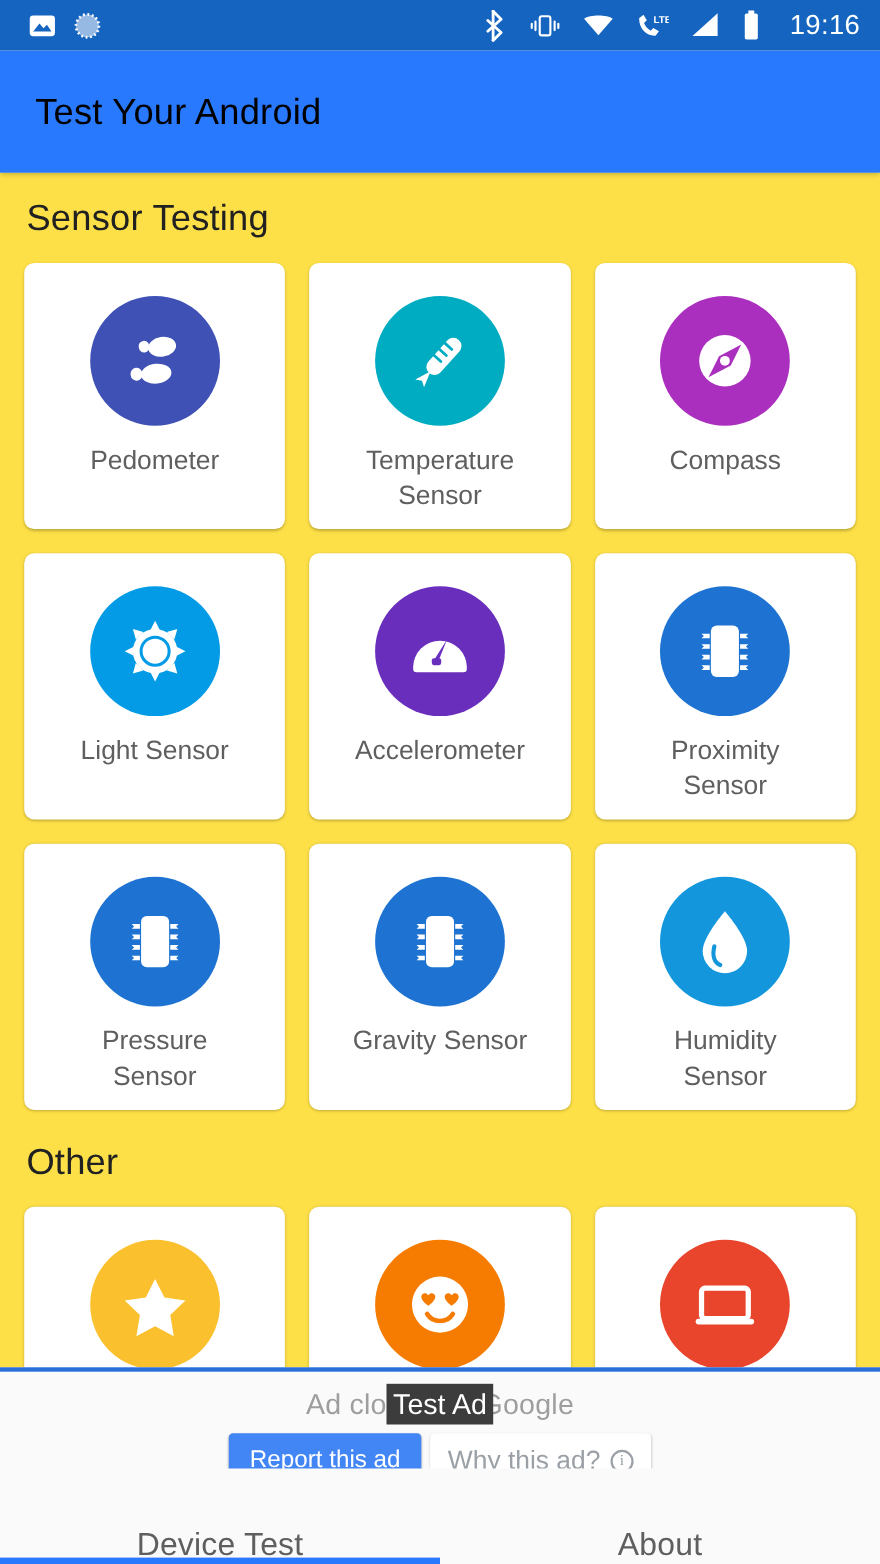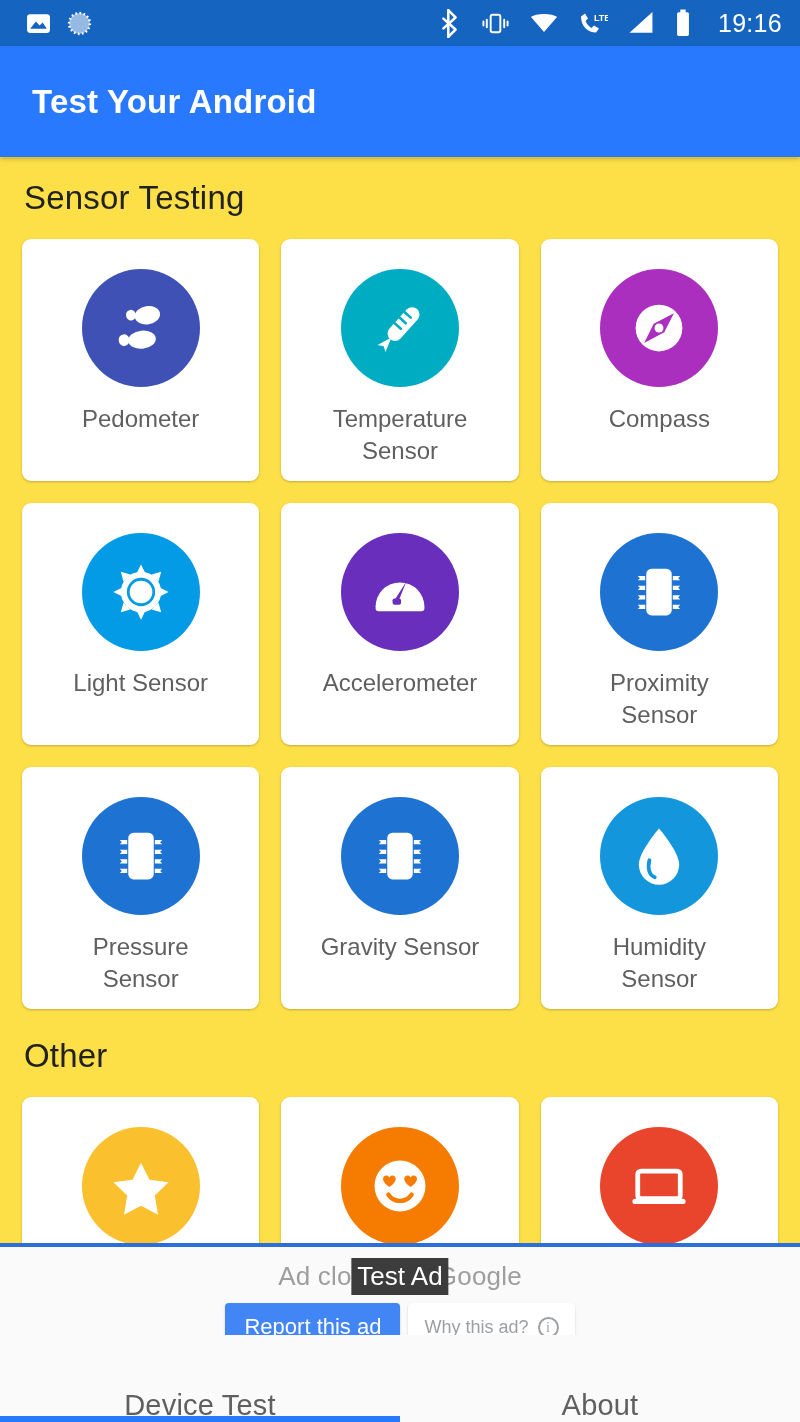--- a/index.html
+++ b/index.html
@@ -36,23 +36,23 @@
     height: 111px;
     background: #2979FF;
     display: flex;
     align-items: center;
     padding: 0 32px;
     box-shadow: 0 2px 5px rgba(0,0,0,0.22);
     position: relative;
     z-index: 5;
   }
   .app-title {
-    color: #ffffff;
+    color: #000000;
     font-size: 33px;
-    font-weight: bold;
+    font-weight: normal;
     letter-spacing: 0.2px;
   }
 
   
   .content {
     position: absolute;
     top: 157px;
     left: 0;
     right: 0;
     bottom: 0;
@@ -154,21 +154,21 @@
     background: #4285F4;
     color: #ffffff;
     font-size: 22px;
     padding: 11px 19px;
     border-radius: 4px;
     box-shadow: 0 1px 2px rgba(0,0,0,0.22);
   }
   .btn-why {
     background: #ffffff;
     color: #9aa0a6;
-    font-size: 18px;
+    font-size: 24px;
     padding: 11px 16px;
     border-radius: 4px;
     box-shadow: 0 1px 2px rgba(0,0,0,0.20);
     display: flex;
     align-items: center;
     gap: 9px;
   }
   .info-circle {
     width: 21px; height: 21px;
     border: 2px solid #9aa0a6;

